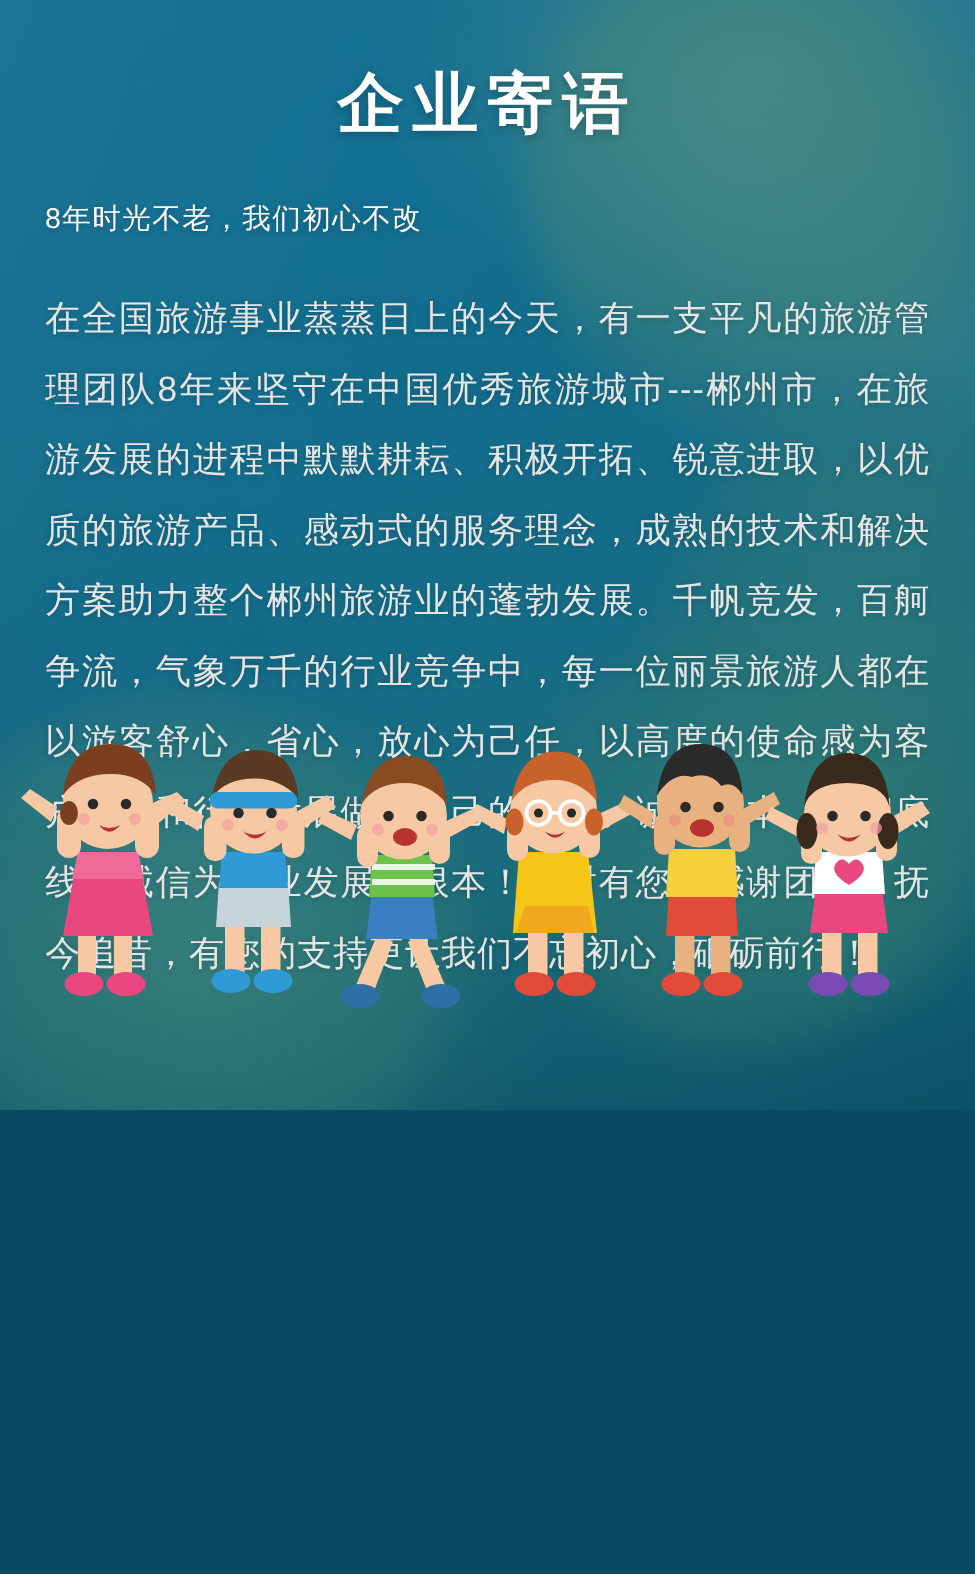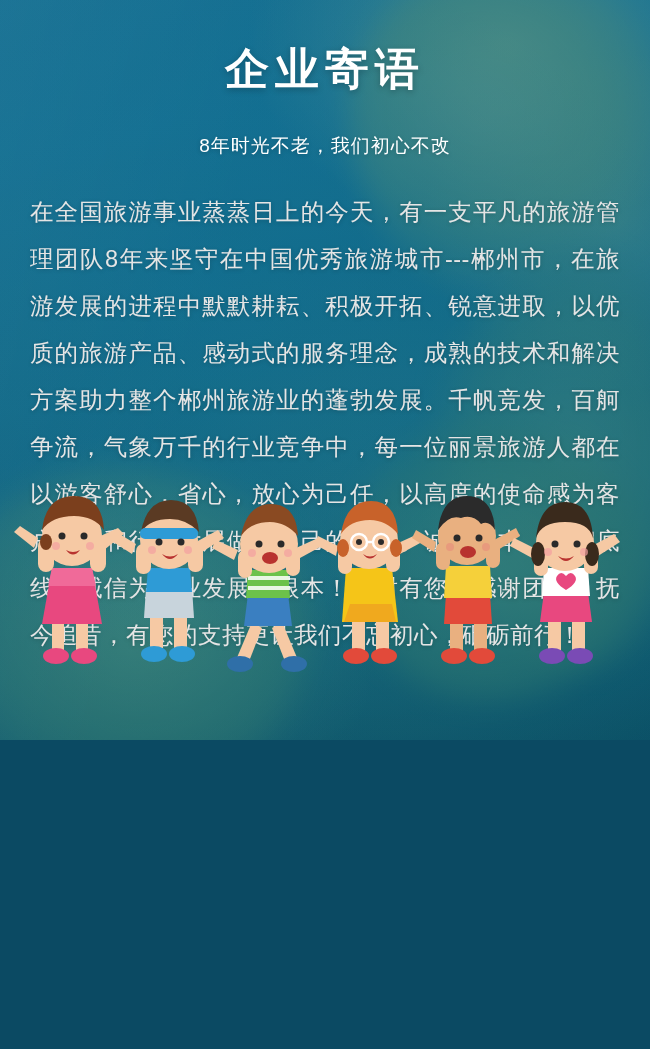--- a/index.html
+++ b/index.html
@@ -75,21 +75,20 @@
   .title {
     text-align: center;
     color: #ffffff;
     font-size: 44px;
     letter-spacing: 6px;
     font-weight: 700;
     margin: 14px 0 0 0;
     text-shadow: 0 2px 6px rgba(0,0,0,0.25);
   }
   .subtitle {
-    text-align: center;
     color: #ffffff;
     font-size: 19px;
     letter-spacing: 1px;
     margin: 34px 0 0 0;
     font-weight: 400;
     text-shadow: 0 1px 4px rgba(0,0,0,0.22);
   }
   .body-text {
     color: #e5e5e5;
     font-size: 23.5px;

